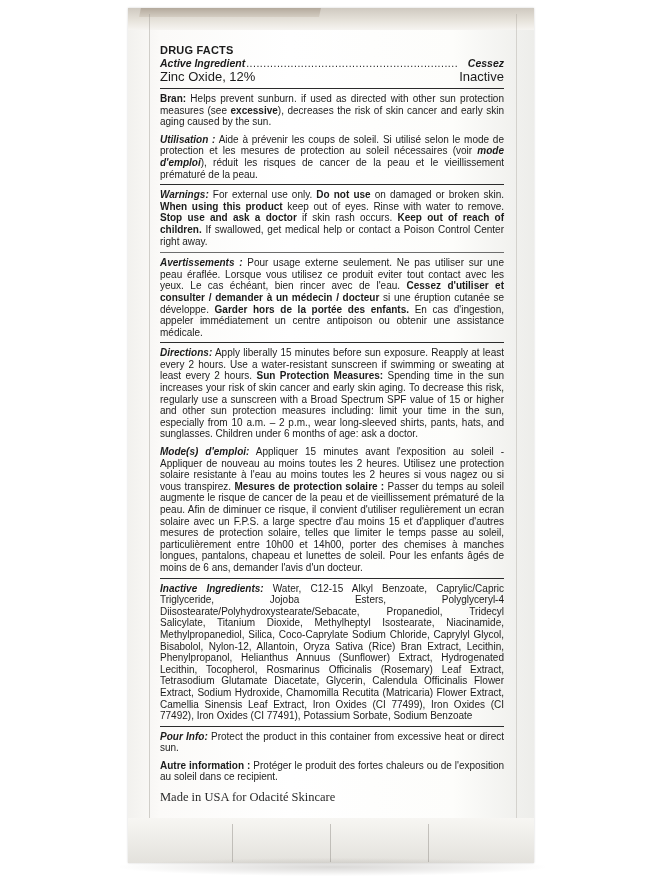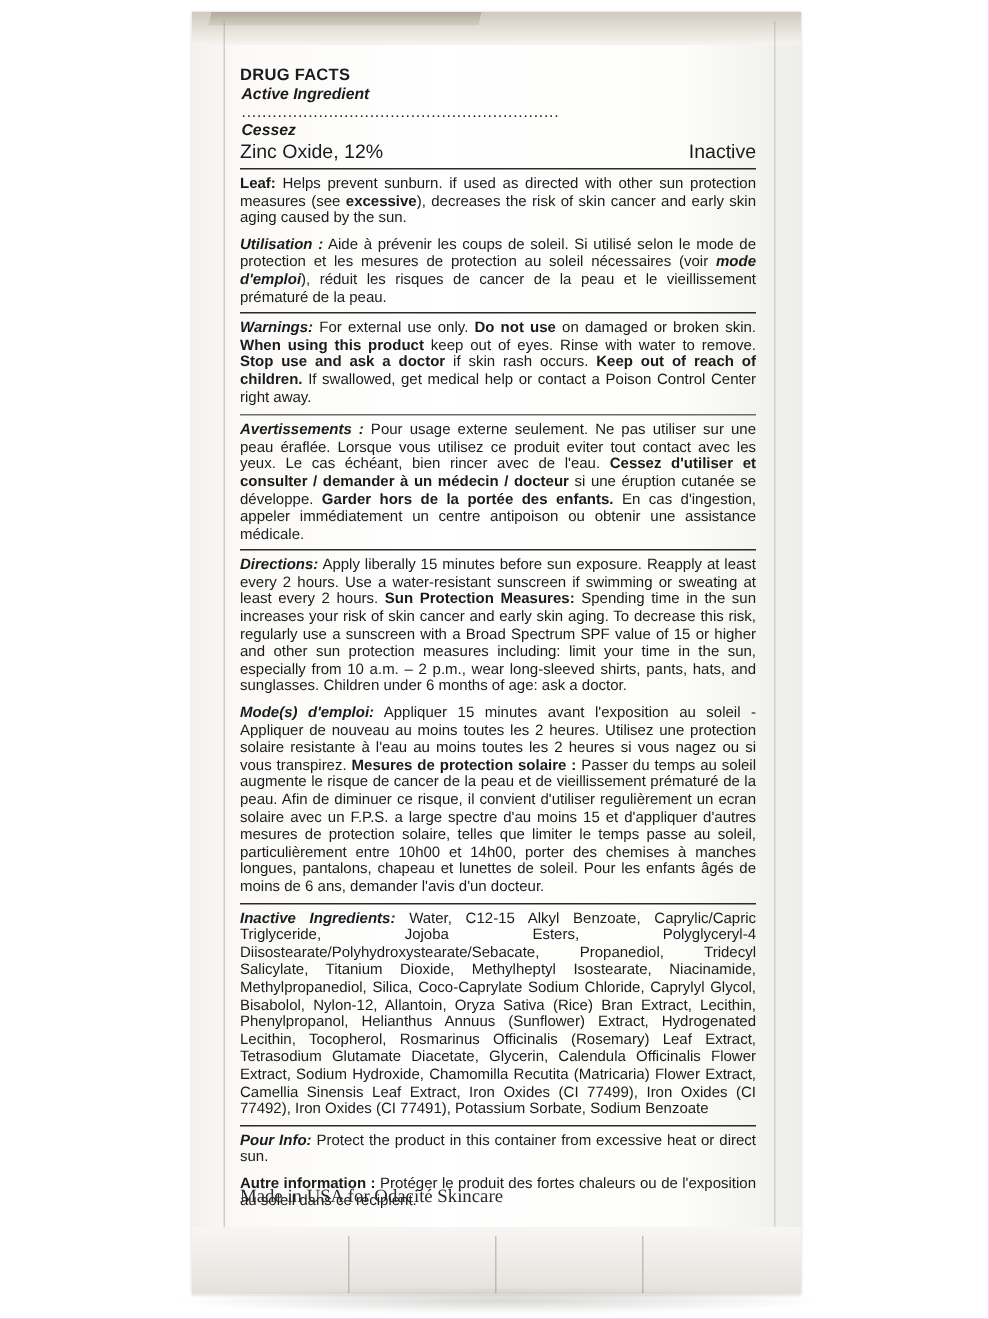--- a/index.html
+++ b/index.html
@@ -10,21 +10,21 @@
   body {
     width: 659px;
     height: 879px;
     font-family: "Liberation Sans", sans-serif;
     overflow: hidden;
   }
   #stage {
     position: relative;
     width: 659px;
     height: 879px;
-    background: #ec4899;
+    background: #e5e5e5;
   }
   
   .photo-bg {
     position: absolute;
     inset: 0;
     background: #ffffff;
   }
   
   .box {
     position: absolute;
@@ -118,21 +118,20 @@
     margin-bottom: 1px;
   }
   .ai-line {
     font-size: 10.5px;
     font-style: italic;
     font-weight: bold;
     display: flex;
     justify-content: space-between;
     align-items: baseline;
     white-space: nowrap;
-    flex-direction: column;
   }
   .ai-dots {
     flex: 1;
     overflow: hidden;
     letter-spacing: 0.5px;
     font-style: normal;
     font-weight: normal;
     margin: 0 1px;
   }
   .zinc {
@@ -200,21 +199,21 @@
       <span>Cessez</span>
     </div>
     <div class="zinc">
       <span>Zinc Oxide, 12%</span>
       <span>Inactive</span>
     </div>
 
     <div class="rule"></div>
 
     <div class="sect">
-      <p class="blk"><span class="b">Leaf:</span> Helps prevent sunburn. if used as directed with other sun protection measures (see <span class="b">excessive</span>), decreases the risk of skin cancer and early skin aging caused by the sun.</p>
+      <p class="blk"><span class="b">Bran:</span> Helps prevent sunburn. if used as directed with other sun protection measures (see <span class="b">excessive</span>), decreases the risk of skin cancer and early skin aging caused by the sun.</p>
       <p class="blk"><span class="bi">Utilisation :</span> Aide à prévenir les coups de soleil. Si utilisé selon le mode de protection et les mesures de protection au soleil nécessaires (voir <span class="bi">mode d'emploi</span>), réduit les risques de cancer de la peau et le vieillissement prématuré de la peau.</p>
     </div>
 
     <div class="rule"></div>
 
     <div class="sect">
       <p class="blk"><span class="bi">Warnings:</span> For external use only. <span class="b">Do not use</span> on damaged or broken skin. <span class="b">When using this product</span> keep out of eyes. Rinse with water to remove. <span class="b">Stop use and ask a doctor</span> if skin rash occurs. <span class="b">Keep out of reach of children.</span> If swallowed, get medical help or contact a Poison Control Center right away.</p>
     </div>
 
     <div class="rule-thin"></div>

